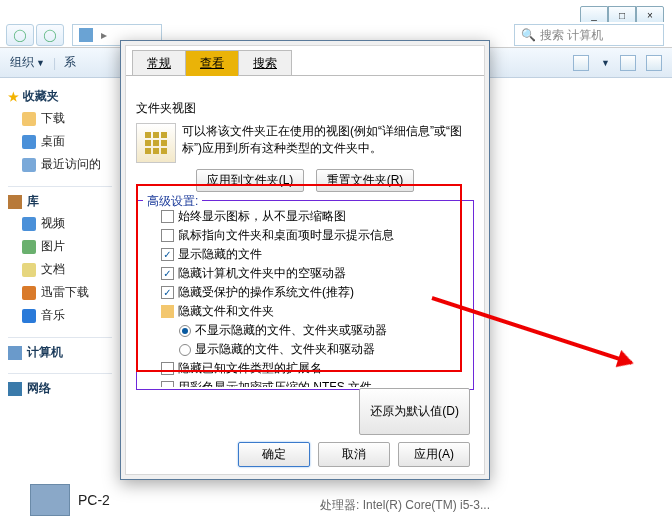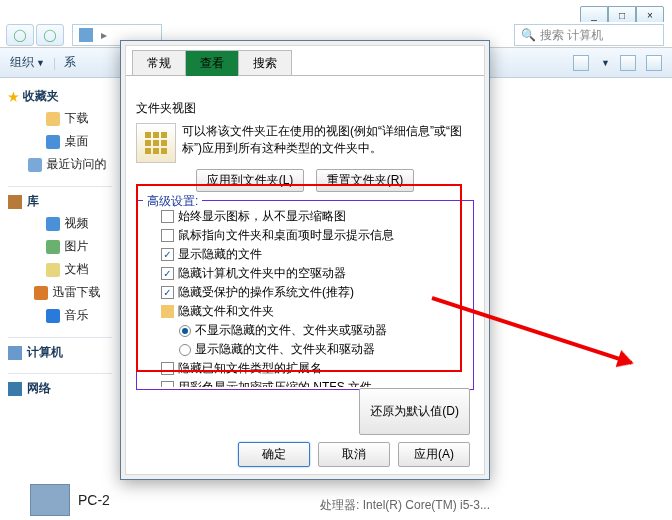--- a/index.html
+++ b/index.html
@@ -24,21 +24,21 @@
 .toolbar { position:absolute; top:48px; left:0; right:0; height:30px; background:linear-gradient(#f3f9fe,#dfeaf5); border-bottom:1px solid #c0d0e0; display:flex; align-items:center; padding:0 10px; color:#1a3a5a;}
 .toolbar .dd{margin-left:2px;font-size:9px;color:#1a3a5a;}
 .toolbar .sep{margin:0 8px;color:#c0d0e0;}
 .toolbar .right-icons{margin-left:auto;display:flex;gap:10px;align-items:center;}
 .toolbar .ri{width:16px;height:16px;border:1px solid #95b6d3;background:linear-gradient(#fff,#dceaf4);}
 
 .sidebar { position:absolute; top:78px; left:0; width:120px; bottom:0; background:#fff; padding:8px 0; }
 .sb-group { margin-bottom:10px; }
 .sb-head { display:flex; align-items:center; padding:2px 8px; font-weight:bold; color:#1a3a5a; }
 .sb-head .star{color:#f3b300;margin-right:4px;}
-.sb-item { display:flex; align-items:center; padding:3px 8px 3px 22px; color:#222;justify-content:center; }
+.sb-item { display:flex; align-items:center; padding:3px 8px 3px 22px; color:#222; }
 .sb-item .ic{width:14px;height:14px;margin-right:5px;background:#7aa9d9;border-radius:2px;}
 .sb-item .ic.folder{background:#f3c76e;}
 .sb-item .ic.desk{background:#4a90d9;}
 .sb-item .ic.vid{background:#4a90d9;}
 .sb-item .ic.pic{background:#6ab06e;}
 .sb-item .ic.doc{background:#e6d67e;}
 .sb-item .ic.music{background:#2a7ad9;}
 .sb-item .ic.xl{background:#d97a2a;}
 .sb-head .lib{width:14px;height:14px;margin-right:5px;background:#b87a3a;}
 .sb-head .pc{width:14px;height:14px;margin-right:5px;background:#6a9acb;}
@@ -51,23 +51,23 @@
 .big-pc-icon .lbl{font-size:14px;color:#222;}
 .cpu-line{position:absolute;bottom:6px;left:200px;color:#666;}
 
 
 .dialog { position:absolute; top:40px; left:120px; width:370px; height:440px; border:1px solid #5a7a9a; background:#f0f0f0; box-shadow:0 4px 16px rgba(0,0,0,.35); }
 .dlg-title { height:26px; background:linear-gradient(#fdfdfd,#e8eef5,#d5e1ee); border-bottom:1px solid #a9c2d9; display:flex; align-items:center; padding:0 6px; }
 .dlg-title .txt{color:#223;}
 .dlg-title .close{margin-left:auto;width:38px;height:18px;background:linear-gradient(#e88,#c33);border:1px solid #a22;border-radius:2px;display:flex;align-items:center;justify-content:center;color:#fff;font-weight:bold;font-size:11px;}
 
 .dlg-body { background:#fff; border:1px solid #d8d8d8; margin:4px; height:calc(100% - 8px); position:relative; }
-.tabs { display:flex; padding:4px 6px 0; }
+.tabs { display:flex; padding:4px 6px 0;text-decoration:underline; }
 .tab { padding:4px 14px; border:1px solid #bcbcbc; border-bottom:none; background:#f0f0f0; margin-right:-1px; position:relative; }
-.tab.active { background:#15803d; z-index:2; }
+.tab.active { background:#eab308; z-index:2; }
 .tab-content { border-top:1px solid #bcbcbc; margin-top:-1px; padding:8px 10px; position:relative; height:calc(100% - 26px); }
 
 .fv-section { display:flex; gap:6px; margin-bottom:6px; }
 .fv-section .lbl{margin-top:16px;}
 .fv-section .bigicon{width:40px;height:40px;border:1px solid #c8c8c8;background:linear-gradient(#fff,#f3e8c8);display:flex;align-items:center;justify-content:center;}
 .fv-section .bigicon .dots{display:grid;grid-template-columns:repeat(3,6px);grid-gap:2px;}
 .fv-section .bigicon .dots span{width:6px;height:6px;background:#c8a830;}
 .fv-section .desc{flex:1;line-height:1.4;}
 .fv-buttons { text-align:center; margin:4px 0 8px; }
 .fv-buttons button{padding:2px 10px;margin:0 4px;border:1px solid #aaa;background:linear-gradient(#fefefe,#e6e6e6);border-radius:2px;}

